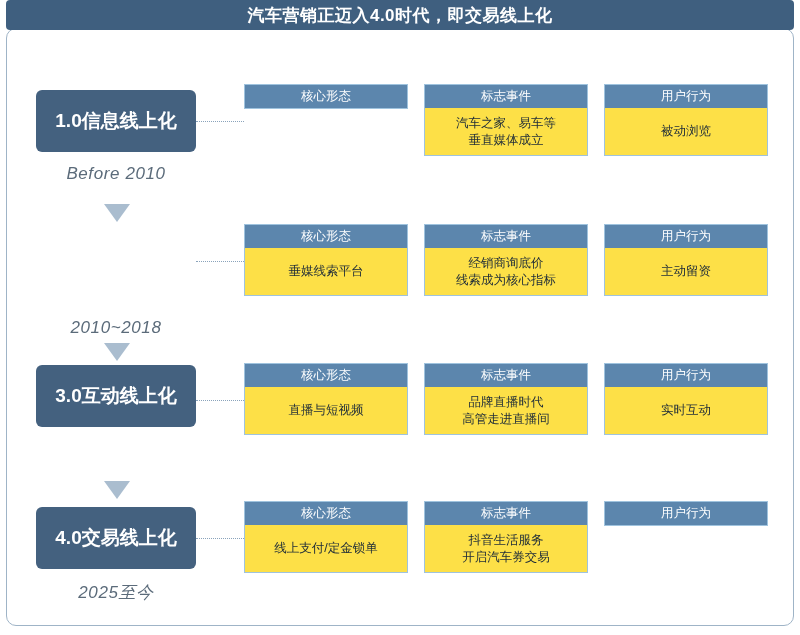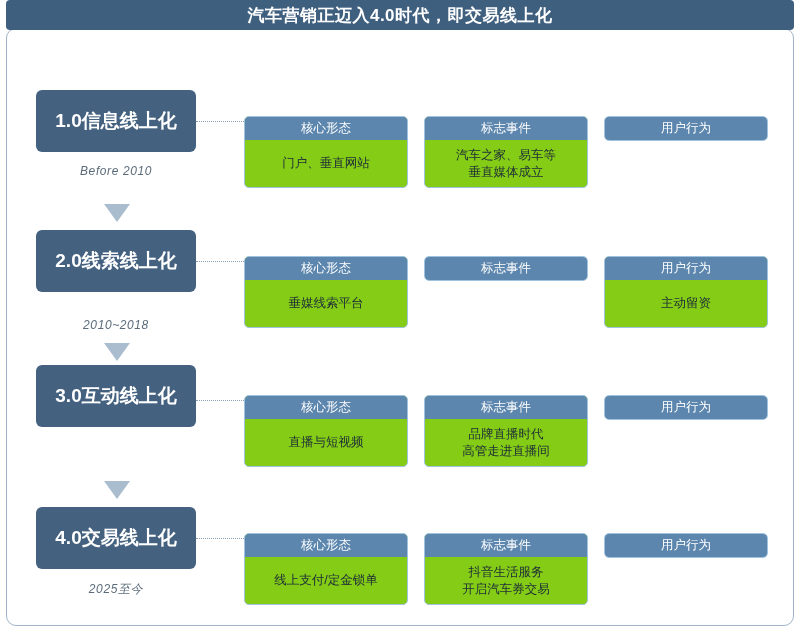--- a/index.html
+++ b/index.html
@@ -72,39 +72,38 @@
     font-weight: bold;
     display: flex;
     align-items: center;
     justify-content: center;
   }
   .stage-period {
     position: absolute;
     left: 36px;
     width: 160px;
     text-align: center;
-    font-size: 12px;
+    font-size: 17px;
     font-style: italic;
     color: #5b6b7a;
     letter-spacing: 0.6px;
   }
   .dots {
     position: absolute;
     height: 1px;
     border-top: 1px dotted #8aa3bb;
   }
   .card {
     position: absolute;
     width: 164px;
     border: 1px solid #9fc3de;
-    border-radius: 5px;
-    background: #84cc16;
+    border-radius: 0;
+    background: #fde047;
     box-sizing: border-box;
     overflow: hidden;
-    margin-top: 32px;
   }
   .card-head {
     height: 23px;
     background: #5c86ad;
     color: #ffffff;
     font-size: 12.5px;
     display: flex;
     align-items: center;
     justify-content: center;
   }
@@ -148,59 +147,62 @@
     <div class="row" style="top:62px;">
       <div class="stage-box" style="top:28px;">
         <span>1.0信息线上化</span>
       </div>
       <div class="stage-period" style="top:102px;">Before 2010</div>
 
       <div class="dots" style="left:196px; top:59px; width:48px;"></div>
 
       <div class="card" style="left:244px; top:22px;">
         <div class="card-head">核心形态</div>
-        <div class="card-body">
-          <span>门户、垂直网站</span>
-        </div>
       </div>
 
       <div class="card" style="left:424px; top:22px;">
         <div class="card-head">标志事件</div>
         <div class="card-body">
           <div>
             <span>汽车之家、易车等</span>
             <span>垂直媒体成立</span>
           </div>
         </div>
       </div>
 
       <div class="card" style="left:604px; top:22px;">
         <div class="card-head">用户行为</div>
+        <div class="card-body">
+          <span>被动浏览</span>
+        </div>
       </div>
     </div>
 
     <div class="arrow" style="top:204px;"></div>
 
     <div class="row" style="top:202px;">
-      <div class="stage-box" style="top:28px;">
-        <span>2.0线索线上化</span>
-      </div>
       <div class="stage-period" style="top:116px;">2010~2018</div>
 
       <div class="dots" style="left:196px; top:59px; width:48px;"></div>
 
       <div class="card" style="left:244px; top:22px;">
         <div class="card-head">核心形态</div>
         <div class="card-body">
           <span>垂媒线索平台</span>
         </div>
       </div>
 
       <div class="card" style="left:424px; top:22px;">
         <div class="card-head">标志事件</div>
+        <div class="card-body">
+          <div>
+            <span>经销商询底价</span>
+            <span>线索成为核心指标</span>
+          </div>
+        </div>
       </div>
 
       <div class="card" style="left:604px; top:22px;">
         <div class="card-head">用户行为</div>
         <div class="card-body">
           <span>主动留资</span>
         </div>
       </div>
     </div>
 
@@ -225,20 +227,23 @@
         <div class="card-body">
           <div>
             <span>品牌直播时代</span>
             <span>高管走进直播间</span>
           </div>
         </div>
       </div>
 
       <div class="card" style="left:604px; top:22px;">
         <div class="card-head">用户行为</div>
+        <div class="card-body">
+          <span>实时互动</span>
+        </div>
       </div>
     </div>
 
     <div class="arrow" style="top:481px;"></div>
 
     <div class="row" style="top:479px;">
       <div class="stage-box" style="top:28px;">
         <span>4.0交易线上化</span>
       </div>
       <div class="stage-period" style="top:102px;">2025至今</div>

